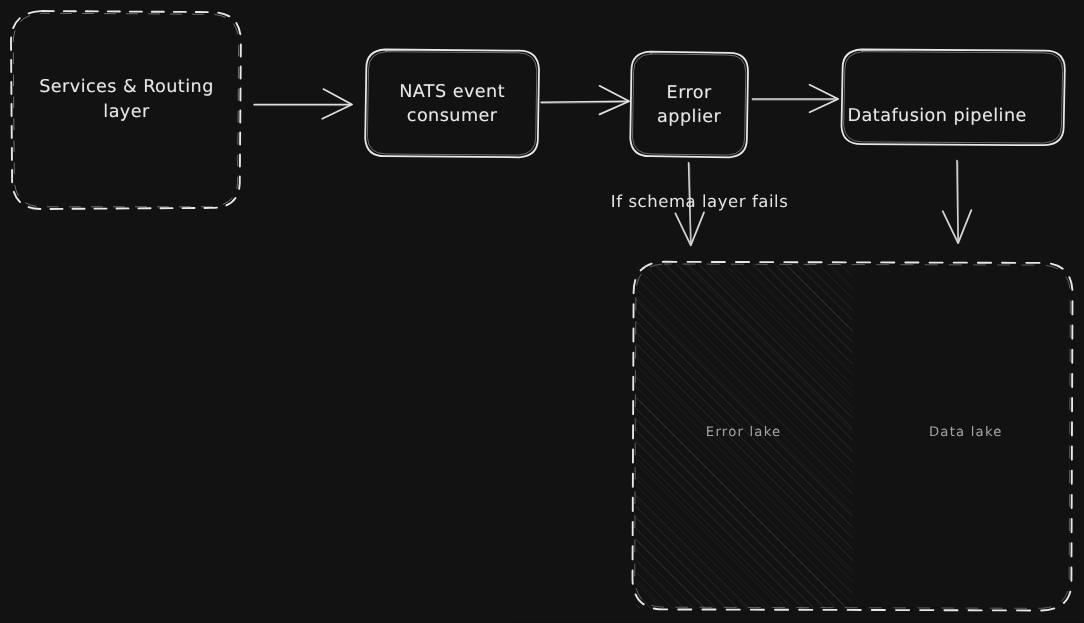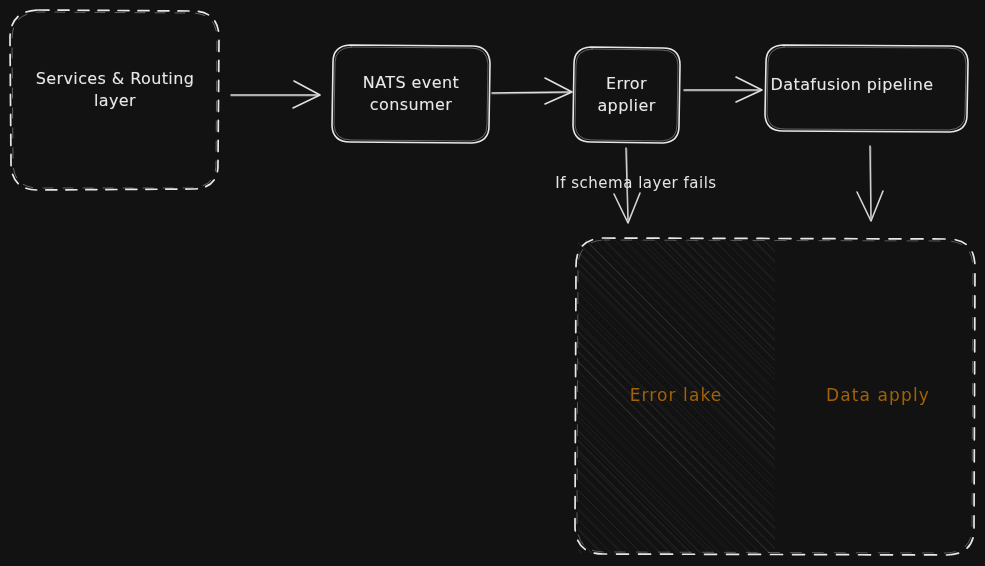--- a/index.html
+++ b/index.html
@@ -43,23 +43,23 @@
     position: absolute;
     color: #e4e4e4;
     font-family: "DejaVu Sans", sans-serif;
     font-size: 15px;
     letter-spacing: 0.5px;
     text-align: center;
     white-space: nowrap;
   }
   .lake-label {
     position: absolute;
-    color: #a16207;
+    color: #a3a3a3;
     font-family: "DejaVu Sans", sans-serif;
-    font-size: 17px;
+    font-size: 12px;
     letter-spacing: 1.1px;
     text-align: center;
     white-space: nowrap;
   }
   .hatch-region {
     position: absolute;
     pointer-events: none;
   }
 </style>
 </head>
@@ -146,21 +146,21 @@
 
   <div class="node-label" style="left:10px; top:68px; width:210px;">Services &amp; Routing
 layer</div>
 
   <div class="node-label" style="left:332px; top:72px; width:158px;">NATS event
 consumer</div>
 
   <div class="node-label" style="left:570px; top:73px; width:113px;">Error
 applier</div>
 
-  <div class="node-label" style="left:765px; top:74px; width:174px;">Datafusion pipeline</div>
+  <div class="node-label" style="left:765px; top:94px; width:174px;">Datafusion pipeline</div>
 
   <div class="edge-label" style="left:516px; top:174px; width:240px;">If schema layer fails</div>
 
   <div class="lake-label" style="left:576px; top:385px; width:200px;">Error lake</div>
 
-  <div class="lake-label" style="left:778px; top:385px; width:200px;">Data apply</div>
+  <div class="lake-label" style="left:778px; top:385px; width:200px;">Data lake</div>
 
 </div>
 
 </body></html>

